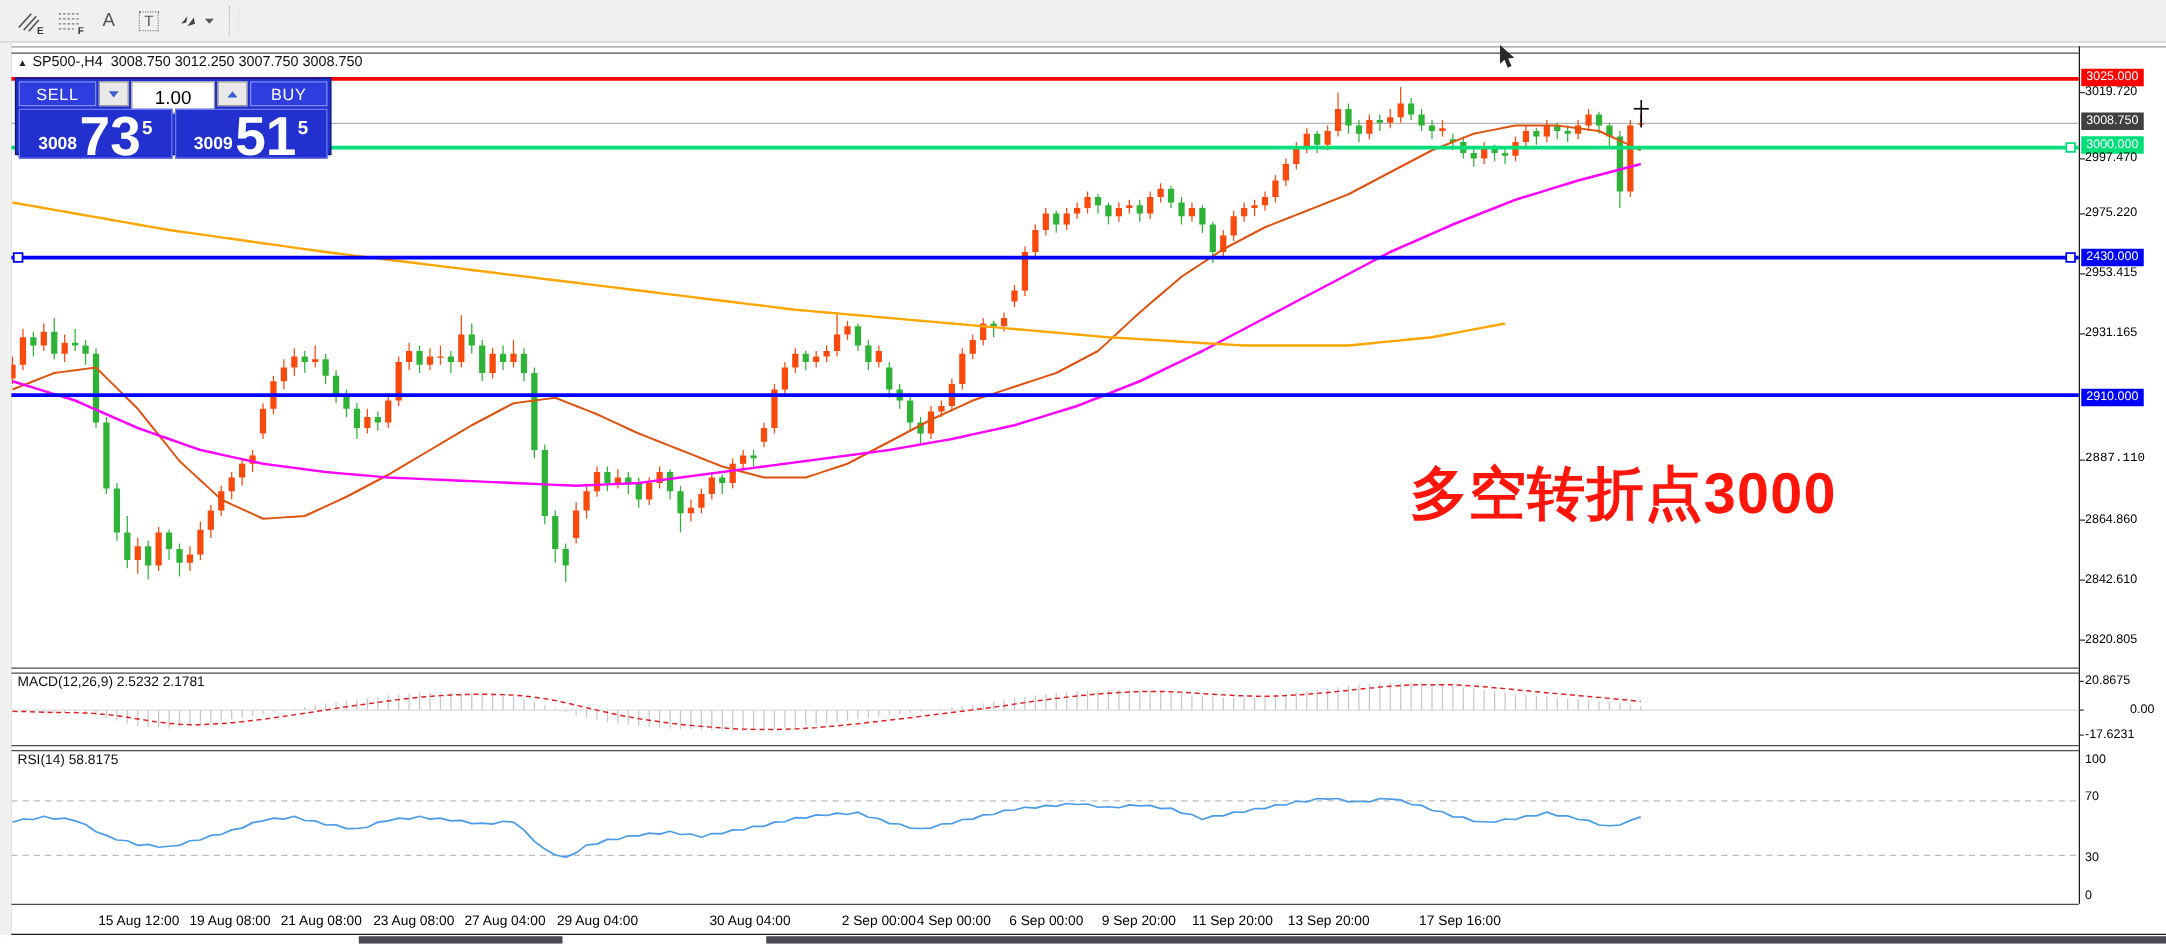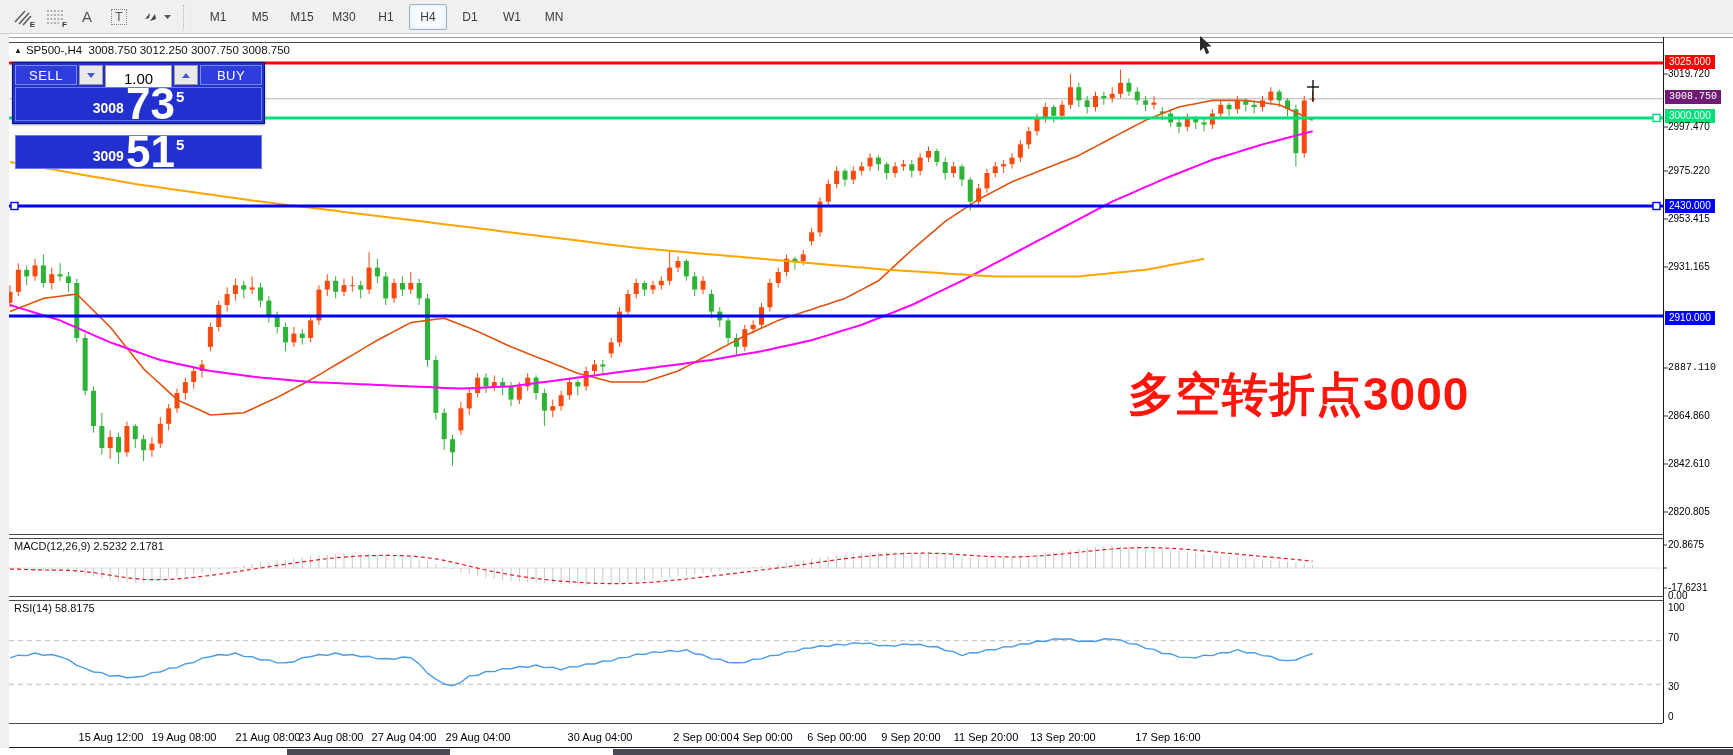--- a/index.html
+++ b/index.html
@@ -49,35 +49,35 @@
     background:#2e3ede;border:1px solid #7d8cf2;color:#fff;font-size:13px;
     display:flex;align-items:center;justify-content:center;flex:0 0 60px;letter-spacing:.5px;
   }
   .tp-spin{flex:0 0 22px;background:#e9e9e9;border:1px solid #9a9a9a;display:flex;align-items:center;justify-content:center;}
   .arr-dn{width:0;height:0;border-left:4px solid transparent;border-right:4px solid transparent;border-top:5px solid #3b5bd0;}
   .arr-up{width:0;height:0;border-left:4px solid transparent;border-right:4px solid transparent;border-bottom:5px solid #3b5bd0;}
   .tp-vol{
     flex:1 1 auto;min-width:0;border:1px solid #9a9a9a;background:#fff;color:#000;
     font-size:15px;text-align:center;padding:12px 6px;font-family:"Liberation Sans",sans-serif;
   }
-  .tp-row2{display:flex;gap:14px;margin-top:2px;height:40px;flex-direction:column;}
+  .tp-row2{display:flex;gap:2px;margin-top:2px;height:40px;}
   .tp-price{
     flex:1 1 50%;background:#2130cf;border:1px solid #6b7aee;color:#fff;
     display:flex;align-items:flex-end;justify-content:center;padding-bottom:1px;cursor:default;
   }
   .tp-small{font-size:14px;font-weight:bold;margin:0 2px 3px 0;}
   .tp-big{font-size:44px;font-weight:bold;line-height:30px;}
   .tp-sup{font-size:15px;font-weight:bold;margin:0 0 14px 1px;}
   
   .ax-label{
     position:absolute;left:1668px;height:14px;line-height:14px;font-size:10px;color:#000;z-index:2;white-space:nowrap;
   }
   .ax-badge{left:1665px;padding:0 4px;color:#fff;}
   .ax-red{background:#fe0000;}
-  .ax-black{background:#701a75;font-family:Liberation Mono, monospace;}
+  .ax-black{background:#404040;}
   .ax-green{background:#00e07a;}
   .ax-blue{background:#0000fe;}
   .ind-label{position:absolute;left:14px;font-size:11px;color:#111;z-index:2;}
   .time-label{
     position:absolute;top:731px;transform:translateX(-50%);font-size:11px;color:#000;z-index:2;white-space:nowrap;
   }
   
   #annotation{
     position:absolute;left:1128px;top:364px;z-index:2;
     font-size:46px;font-weight:bold;letter-spacing:1px;white-space:nowrap;
@@ -114,31 +114,20 @@
   <div class="tool-btn" style="width:40px;">
     <svg width="22" height="16" viewBox="0 0 22 16">
       <path d="M4,10 L9,4 L8,9 Z" fill="#444"></path>
       <path d="M14,5 L9,12 L15,10 Z" fill="#444"></path>
     </svg>
     <svg width="9" height="6" viewBox="0 0 9 6">
         <path d="M1,1 L8,1 L4.5,5 Z" fill="#555"></path>
       </svg>
   </div>
   <div class="tb-sep"></div>
-  <div id="tf-group" style="display: flex;">
-      <div class="tf-btn">M1</div>
-      <div class="tf-btn">M5</div>
-      <div class="tf-btn">M15</div>
-      <div class="tf-btn">M30</div>
-      <div class="tf-btn">H1</div>
-      <div class="tf-btn active">H4</div>
-      <div class="tf-btn">D1</div>
-      <div class="tf-btn">W1</div>
-      <div class="tf-btn">MN</div>
-    </div>
 </div>
 
 <div id="left-strip"></div>
 
 <svg id="plot" width="1733" height="755">
     <line x1="8.5" y1="33" x2="8.5" y2="747" stroke="#808080" stroke-width="1"></line>
     <line x1="9" y1="37.5" x2="1733" y2="37.5" stroke="#9a9a9a" stroke-width="1"></line>
     <line x1="9" y1="42.5" x2="1663" y2="42.5" stroke="#4a4a4a" stroke-width="1"></line>
     <line x1="9" y1="534.5" x2="1663" y2="534.5" stroke="#4a4a4a" stroke-width="1"></line>
     <line x1="9" y1="538.5" x2="1663" y2="538.5" stroke="#4a4a4a" stroke-width="1"></line>
@@ -696,32 +685,32 @@
     <div class="ax-label" style="top: 164px;">2975.220</div>
     <div class="ax-label ax-badge ax-blue" style="top: 199px;">2430.000</div>
     <div class="ax-label" style="top: 212px;">2953.415</div>
     <div class="ax-label" style="top: 260px;">2931.165</div>
     <div class="ax-label ax-badge ax-blue" style="top: 311px;">2910.000</div>
     <div class="ax-label" style="top: 361px; font-family: Liberation Mono, monospace;">2887.110</div>
     <div class="ax-label" style="top: 409px;">2864.860</div>
     <div class="ax-label" style="top: 457px;">2842.610</div>
     <div class="ax-label" style="top: 505px;">2820.805</div>
     <div class="ax-label" style="top: 538px;">20.8675</div>
-    <div class="ax-label" style="top: 589px;">0.00</div>
+    <div class="ax-label" style="top: 561px; margin-left: 36px;">0.00</div>
     <div class="ax-label" style="top: 581px;">-17.6231</div>
     <div class="ax-label" style="top: 601px;">100</div>
     <div class="ax-label" style="top: 631px;">70</div>
     <div class="ax-label" style="top: 680px;">30</div>
     <div class="ax-label" style="top: 710px;">0</div>
   </div>
 <div id="time-axis">
     <div class="time-label" style="left: 32px; margin-top: 44px;">13 Aug 2019</div>
     <div class="time-label" style="left: 111px;">15 Aug 12:00</div>
     <div class="time-label" style="left: 184px;">19 Aug 08:00</div>
-    <div class="time-label" style="left: 257px; margin-left: 11px;">21 Aug 08:00</div>
+    <div class="time-label" style="left: 257px;">21 Aug 08:00</div>
     <div class="time-label" style="left: 331px;">23 Aug 08:00</div>
     <div class="time-label" style="left: 404px;">27 Aug 04:00</div>
     <div class="time-label" style="left: 478px;">29 Aug 04:00</div>
     <div class="time-label" style="left: 600px;">30 Aug 04:00</div>
     <div class="time-label" style="left: 703px;">2 Sep 00:00</div>
     <div class="time-label" style="left: 763px;">4 Sep 00:00</div>
     <div class="time-label" style="left: 837px;">6 Sep 00:00</div>
     <div class="time-label" style="left: 911px;">9 Sep 20:00</div>
     <div class="time-label" style="left: 986px;">11 Sep 20:00</div>
     <div class="time-label" style="left: 1063px;">13 Sep 20:00</div>

